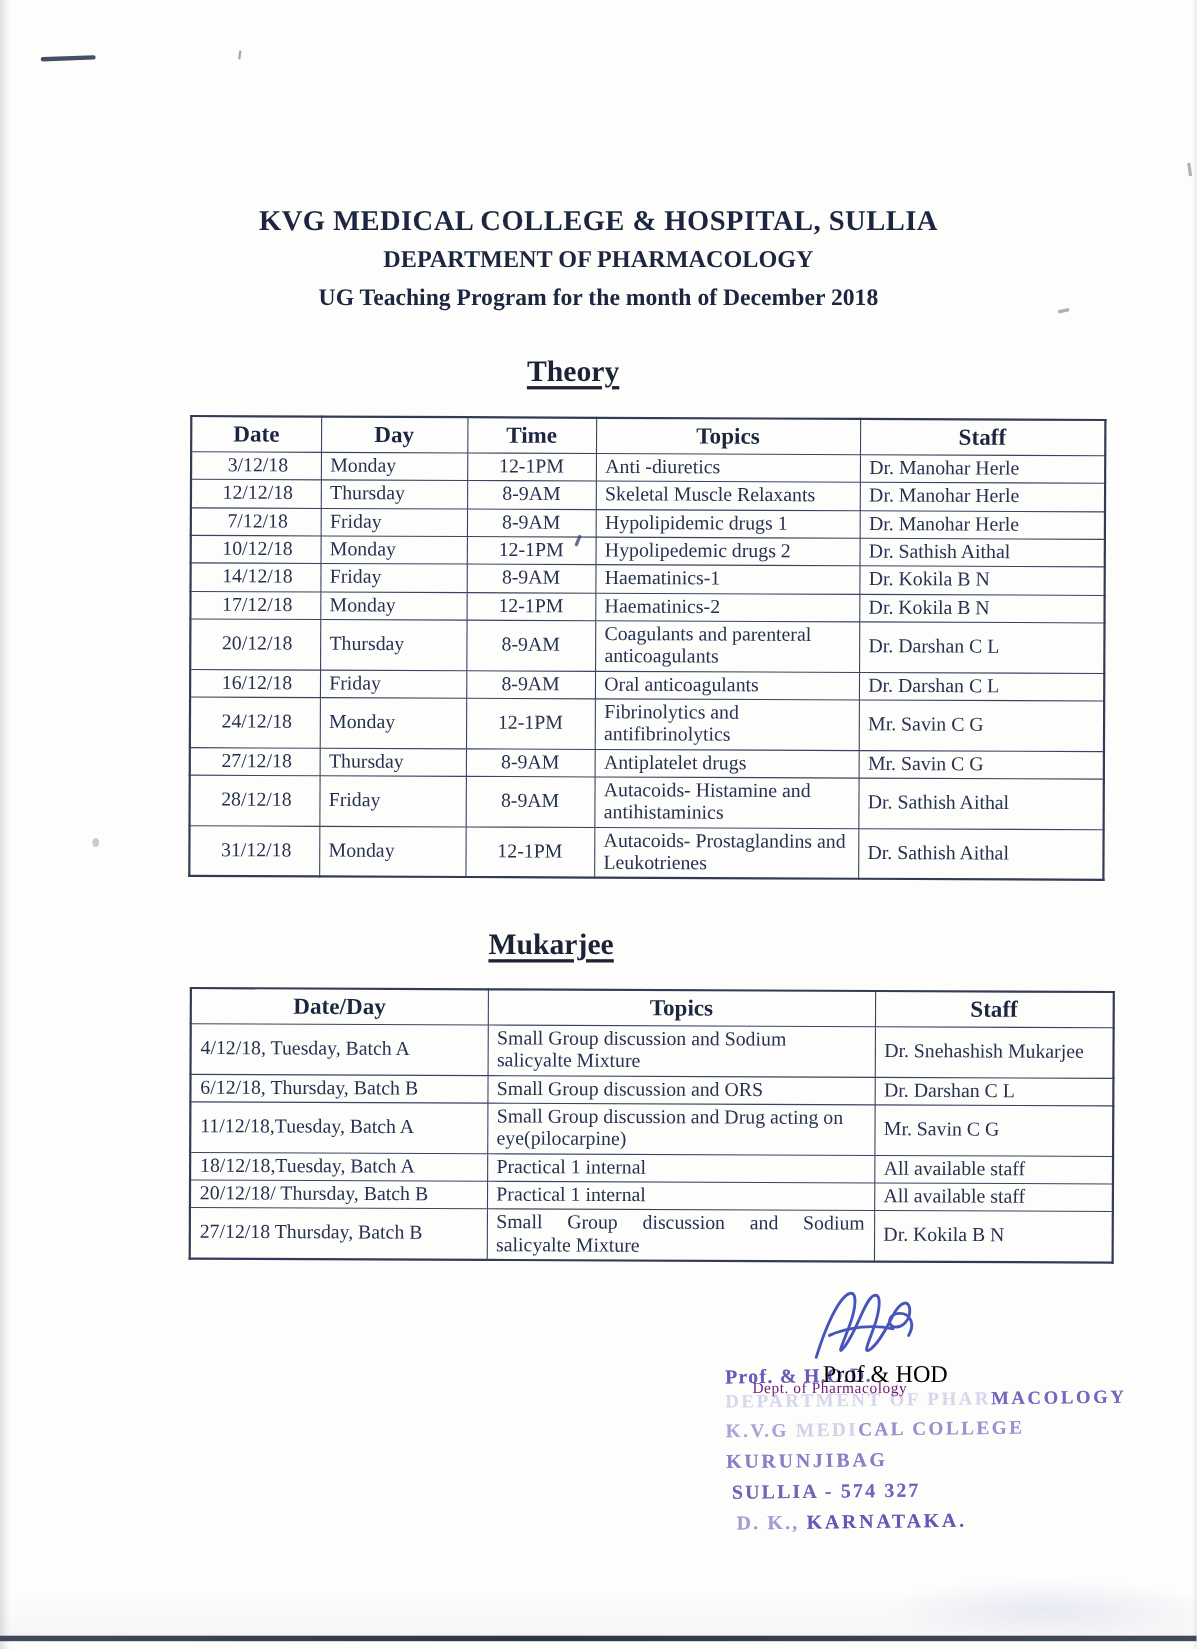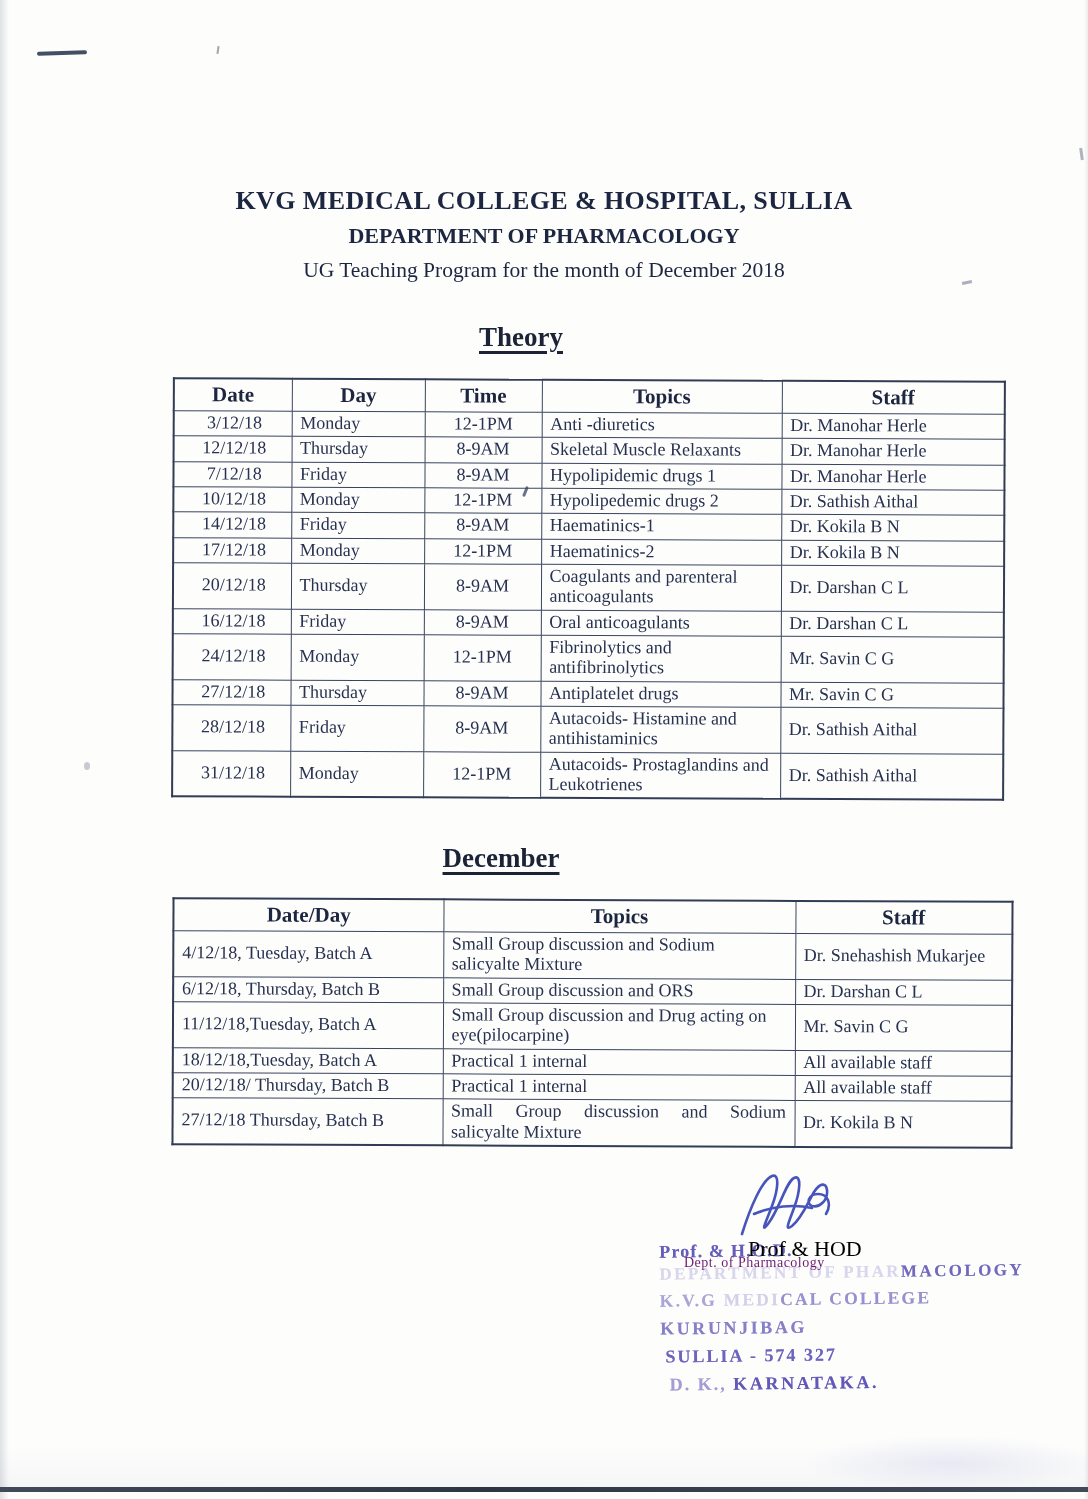--- a/index.html
+++ b/index.html
@@ -24,21 +24,21 @@
     background:#454f63;transform:rotate(-2deg);}
   .art-tick1{position:absolute;left:217px;top:46px;width:2px;height:8px;background:rgba(90,95,110,.55);transform:rotate(8deg);}
   .art-tick2{position:absolute;left:1080px;top:148px;width:3px;height:12px;background:rgba(80,90,110,.45);transform:rotate(-8deg);}
   .art-dash{position:absolute;left:962px;top:281px;width:10px;height:3px;background:rgba(70,80,110,.45);transform:rotate(-12deg);}
   .art-pen{position:absolute;left:524px;top:486px;width:3px;height:11px;background:rgba(55,65,100,.75);transform:rotate(22deg);border-radius:2px;}
   .art-spot{position:absolute;left:84px;top:762px;width:6px;height:8px;border-radius:50%;background:rgba(100,105,125,.35);}
   
   .header{position:absolute;left:22px;top:186px;width:1044px;text-align:center;}
   .h1{font-size:26px;font-weight:bold;letter-spacing:.4px;color:#1d2640;}
   .h2{font-size:22px;font-weight:bold;margin-top:7px;color:#1d2640;}
-  .h3{font-size:21.5px;font-weight:normal;margin-top:9px;color:#1d2640;}
+  .h3{font-size:21.5px;font-weight:bold;margin-top:9px;color:#1d2640;}
   .section-heading{position:absolute;text-align:center;font-size:27px;font-weight:bold;color:#1c2336;
     text-decoration:underline;text-decoration-thickness:2.5px;text-underline-offset:5px;}
   #theory-heading{left:0;top:322px;width:1042px;}
   #practical-heading{left:0;top:843px;width:1002px;}
   
   .doc-table{position:absolute;transform:rotate(.25deg);}
   #theory-table{left:172px;top:379px;width:831px;}
   #practical-table{left:172px;top:899px;width:839px;}
   table{border-collapse:collapse;table-layout:fixed;width:100%;
     border:2.2px solid #323c56;}
@@ -196,21 +196,21 @@
             <td>31/12/18</td>
             <td>Monday</td>
             <td>12-1PM</td>
             <td>Autacoids- Prostaglandins and Leukotrienes</td>
             <td>Dr. Sathish Aithal</td>
           </tr>
         </tbody>
     </table>
   </div>
 
-  <div id="practical-heading" class="section-heading">December</div>
+  <div id="practical-heading" class="section-heading">Mukarjee</div>
   <div id="practical-table" class="doc-table">
     <table>
       <colgroup>
         <col style="width:270px">
           <col style="width:352px">
           <col style="width:217px">
       </colgroup>
       <thead>
         <tr>
             <th>Date/Day</th>

